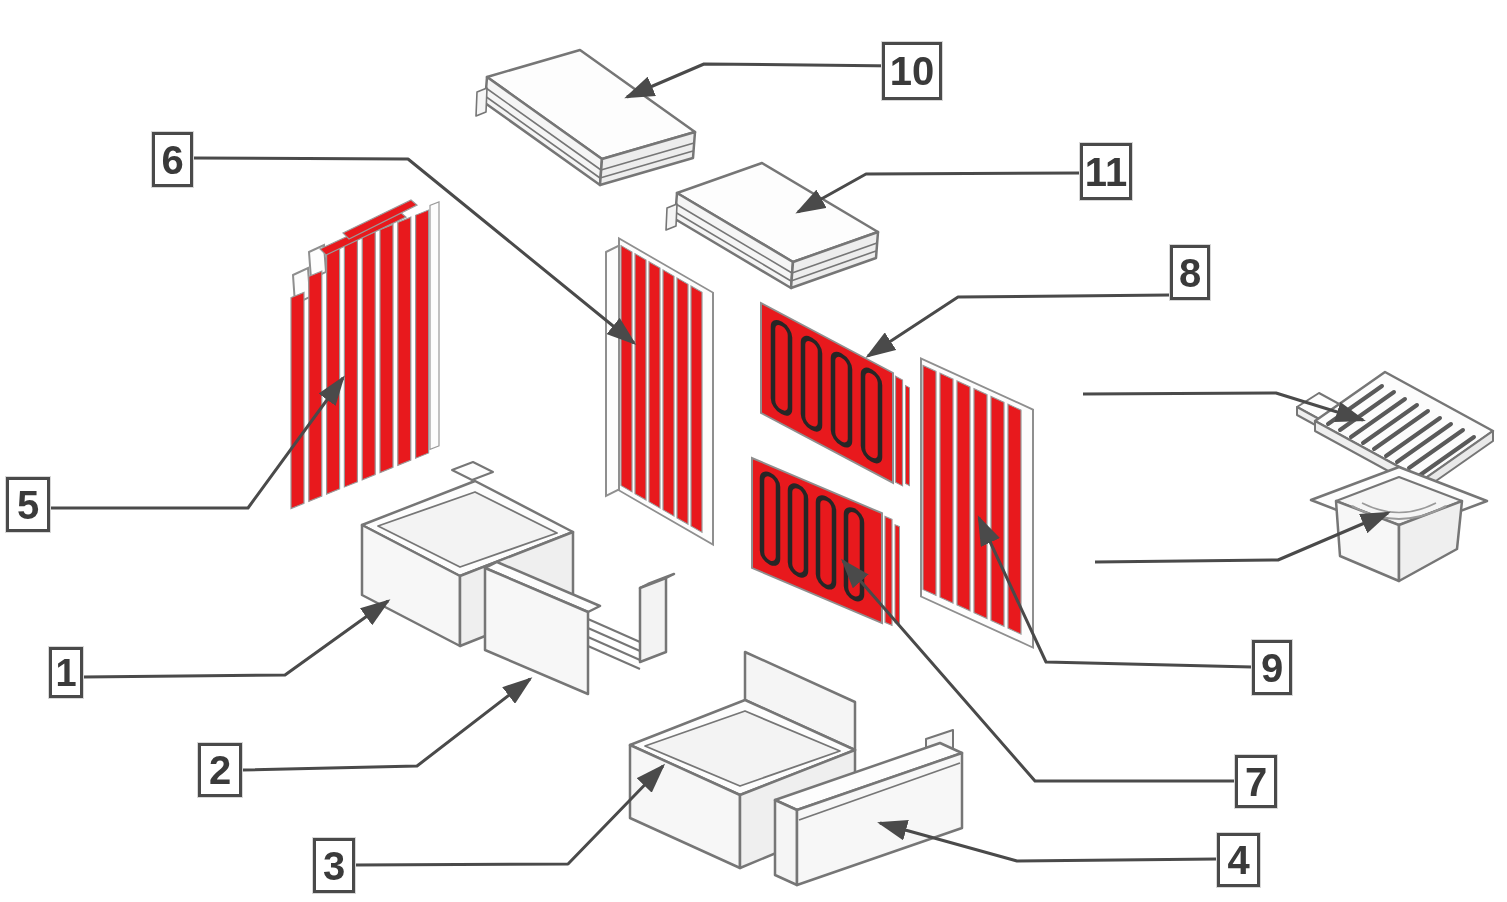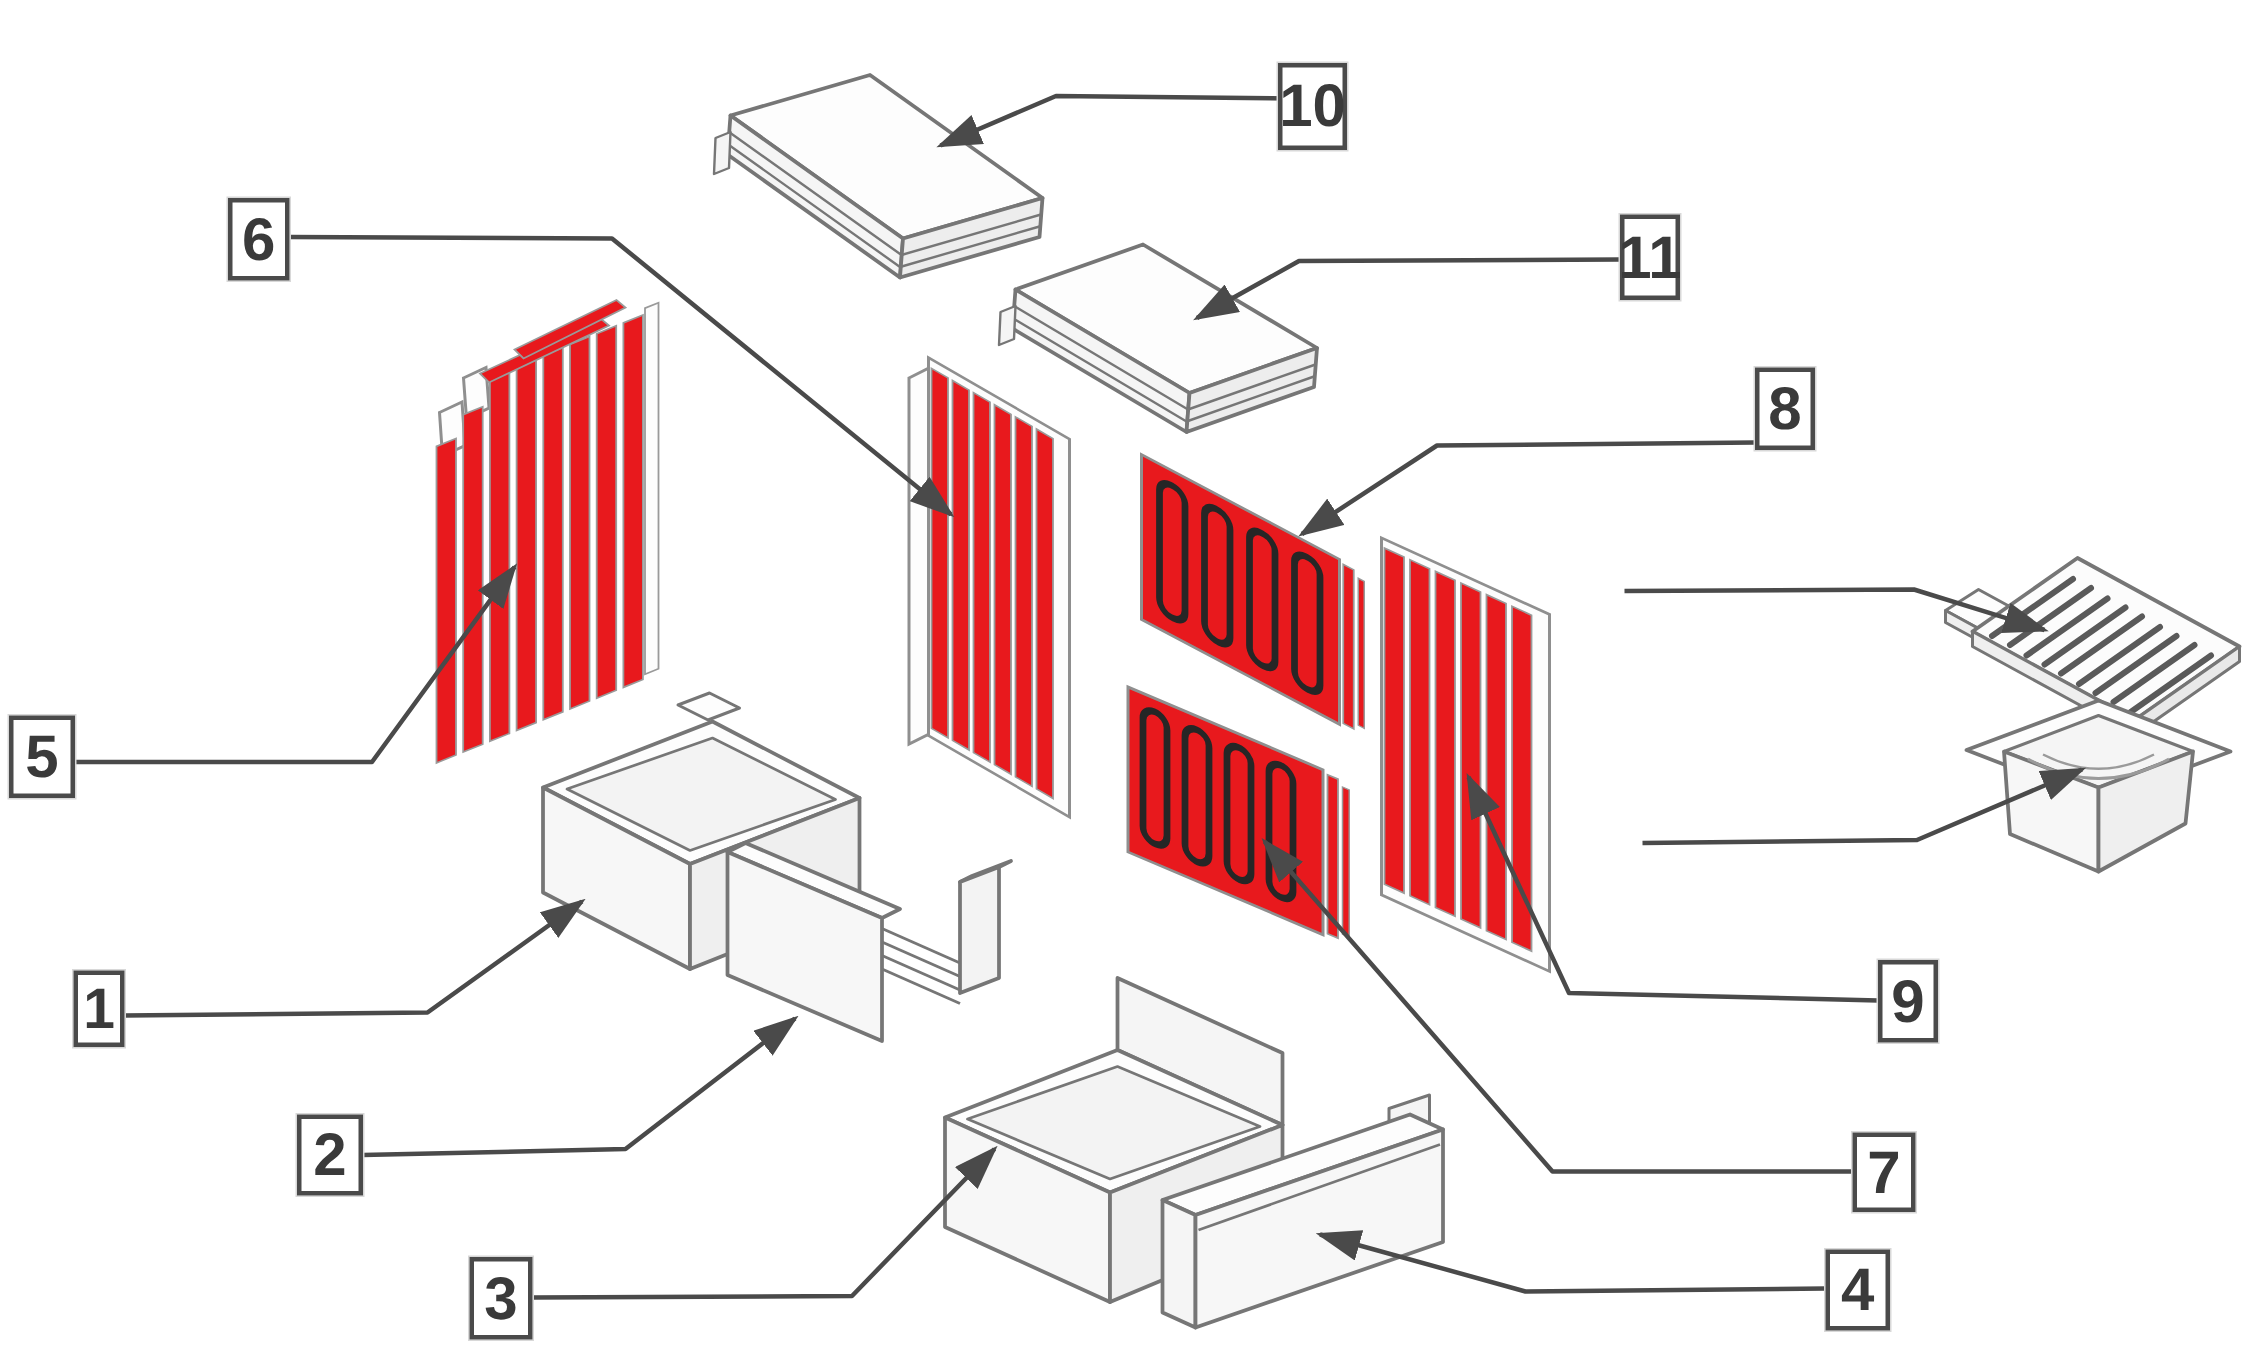--- a/index.html
+++ b/index.html
@@ -200,16 +200,16 @@
 
 <div class="label" style="left:49px;top:647px;width:34px;height:51px;font-size:38px">1</div>
 <div class="label" style="left:198px;top:743px;width:44px;height:54px">2</div>
 <div class="label" style="left:313px;top:838px;width:42px;height:55px">3</div>
 <div class="label" style="left:1217px;top:833px;width:43px;height:54px">4</div>
 <div class="label" style="left:6px;top:477px;width:44px;height:55px">5</div>
 <div class="label" style="left:152px;top:132px;width:41px;height:55px">6</div>
 <div class="label" style="left:1235px;top:755px;width:42px;height:53px">7</div>
 <div class="label" style="left:1170px;top:245px;width:40px;height:55px">8</div>
 <div class="label" style="left:1252px;top:640px;width:40px;height:55px">9</div>
-<div class="label" style="left:852px;top:42px;width:46px;height:58px">10</div>
-<div class="label" style="left:1080px;top:143px;width:40px;height:57px">11</div>
+<div class="label" style="left:882px;top:42px;width:60px;height:58px">10</div>
+<div class="label" style="left:1080px;top:143px;width:52px;height:57px">11</div>
 
 </div>
 
 </body></html>

